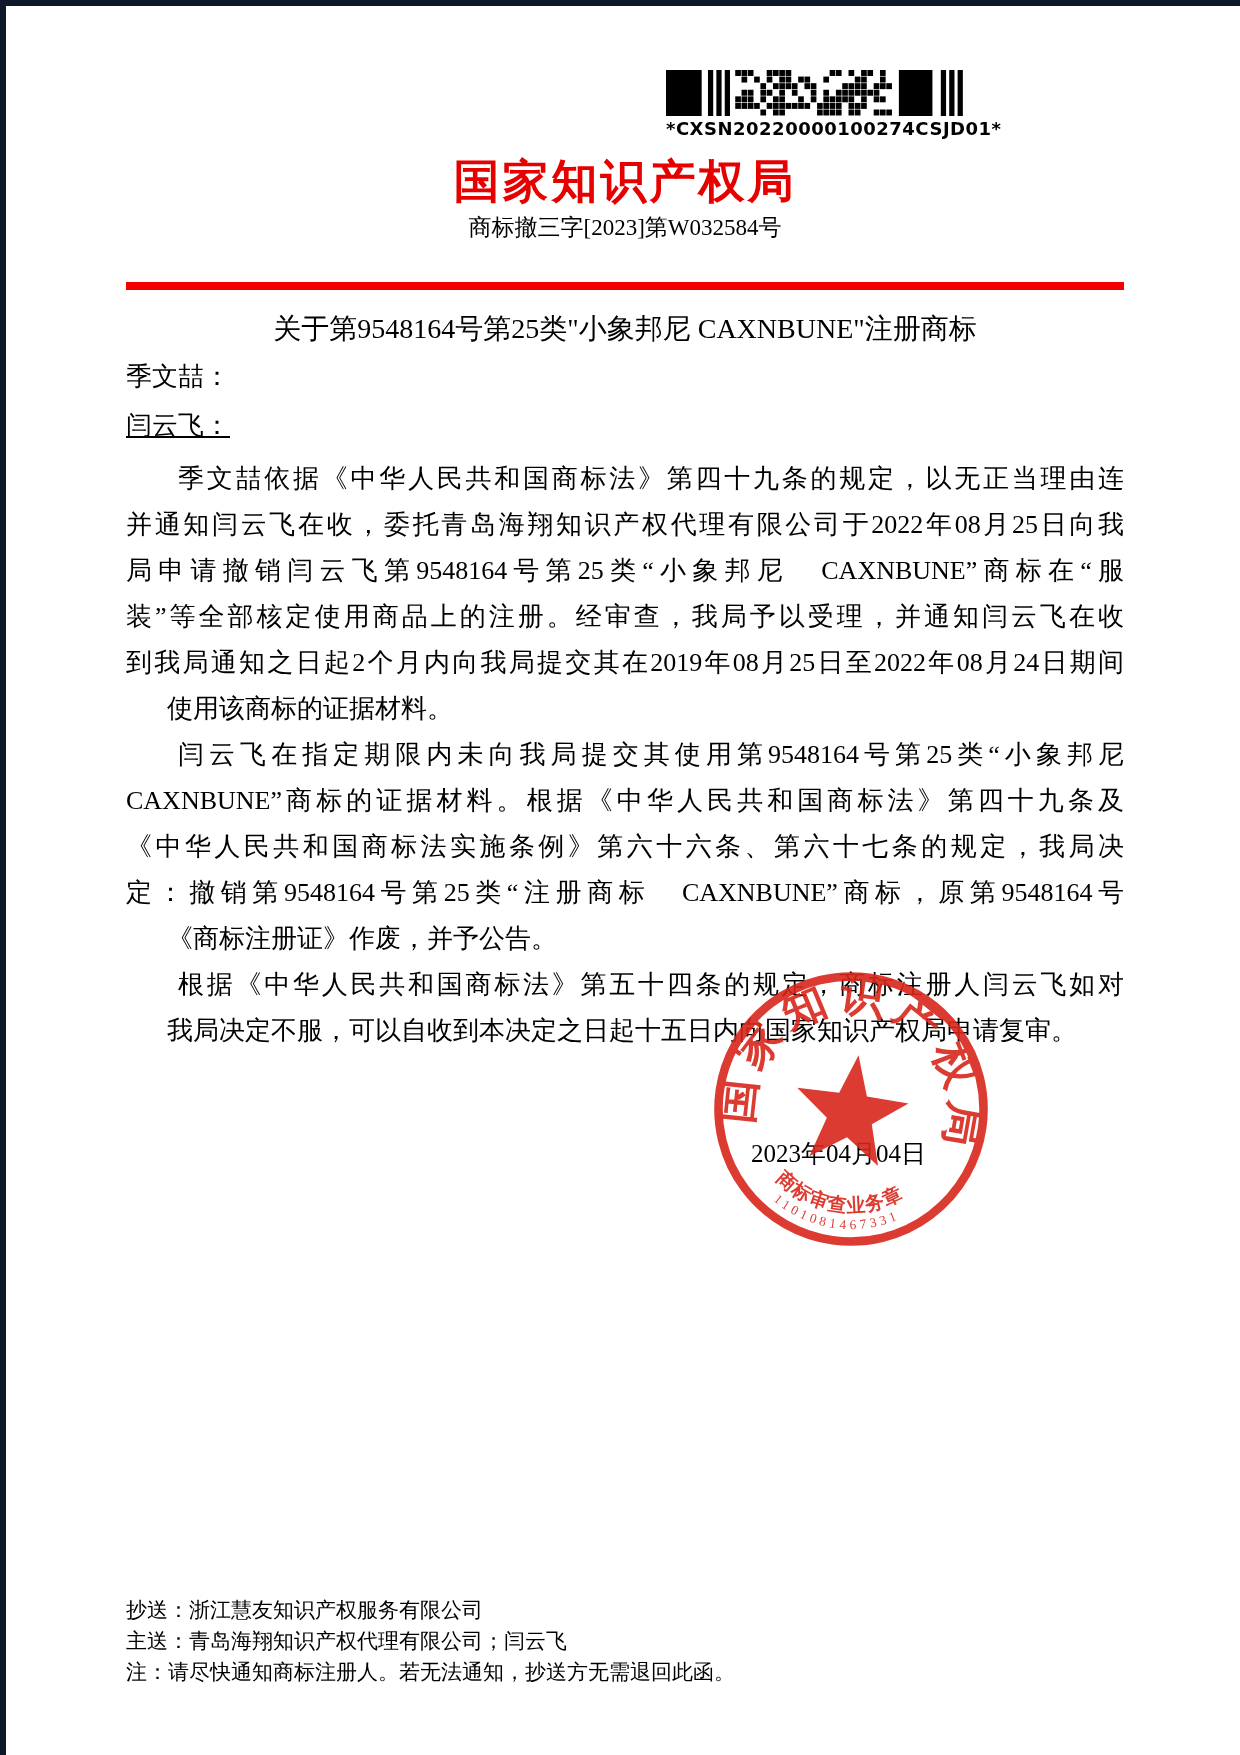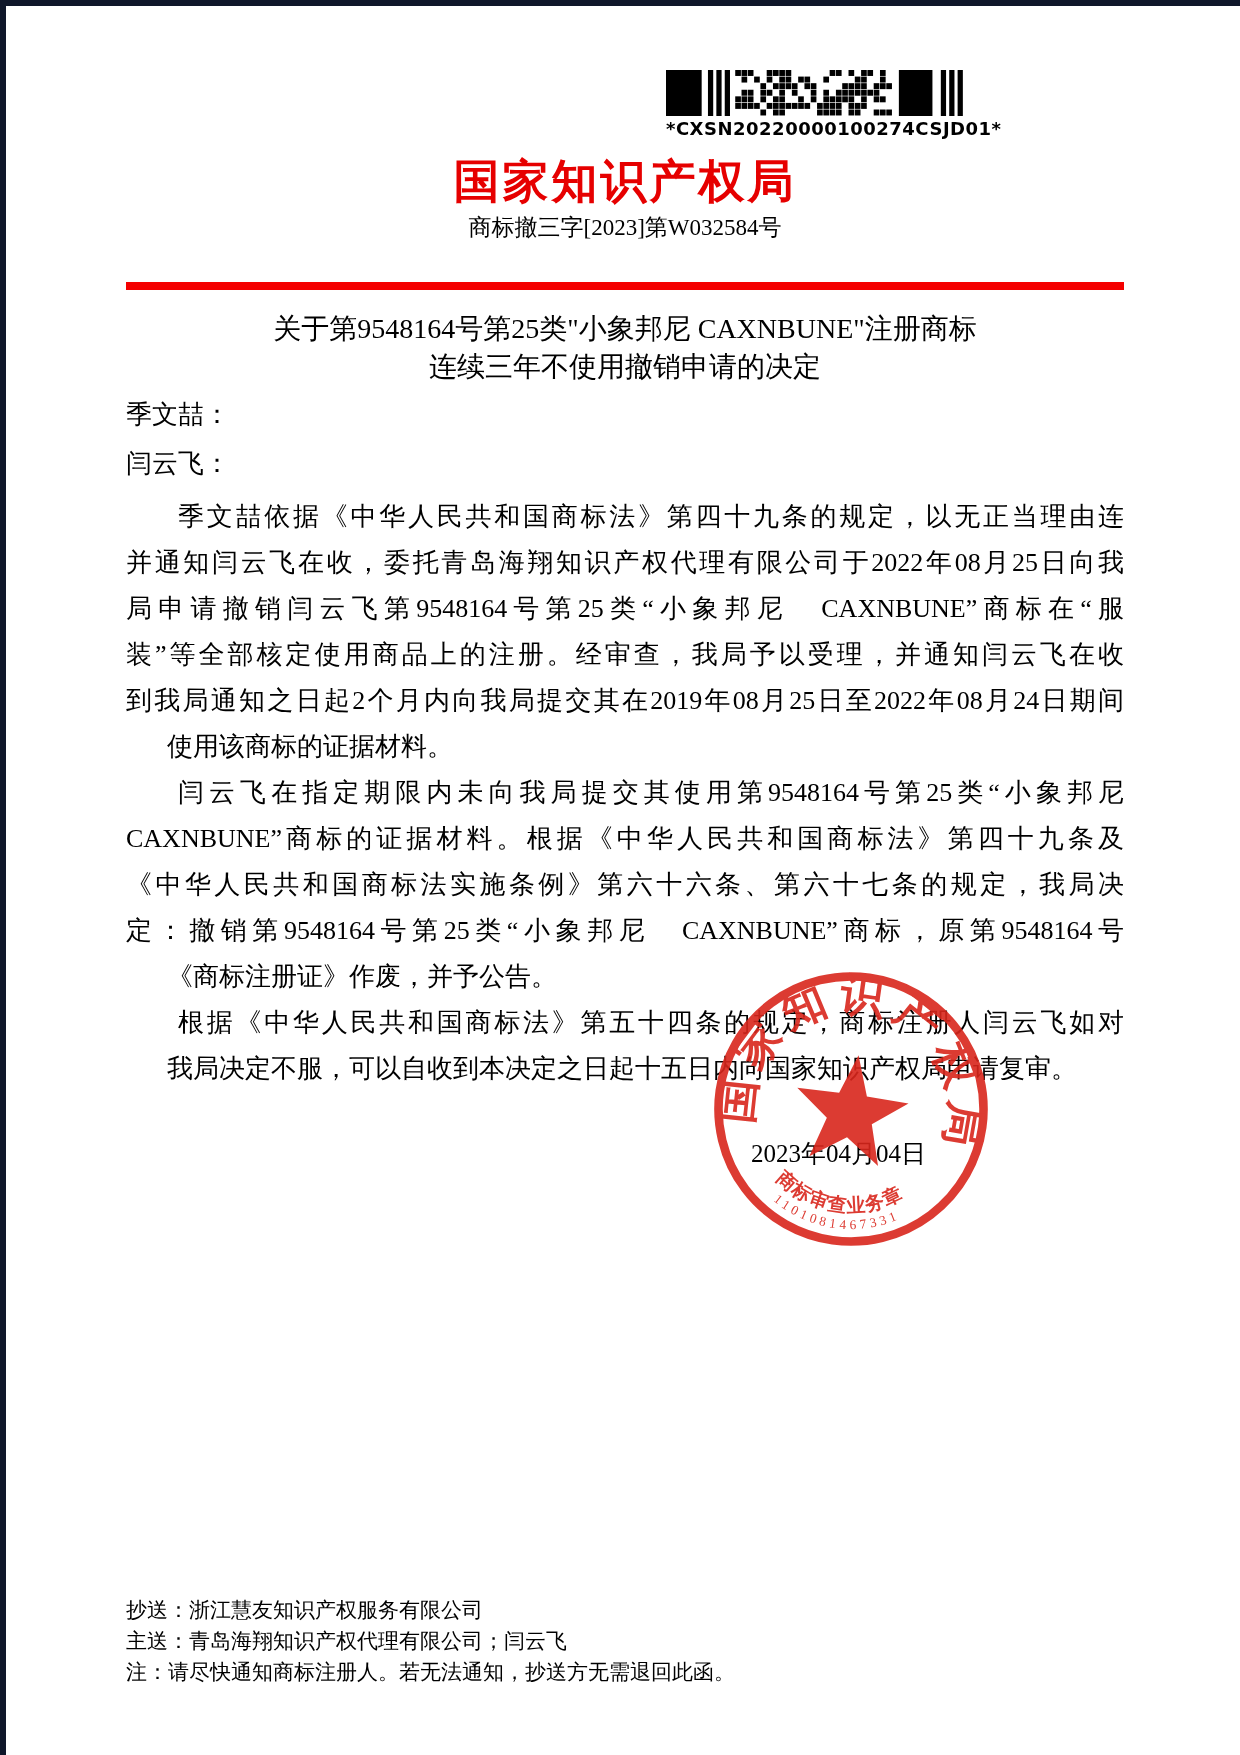--- a/index.html
+++ b/index.html
@@ -26,21 +26,21 @@
     font-size:46px;font-weight:bold;letter-spacing:3px;
     color:#e60000;line-height:56px;
   }
   .doc-number{text-align:center;font-size:23px;margin-top:4px;line-height:28px;}
   .red-rule{height:8px;background:#f40000;margin-top:40px;}
   .doc-title{font-size:28px;line-height:38px;text-align:center;}
   .doc-title.first{margin-top:20px;}
   
   .addressee{font-size:26px;line-height:34px;}
   .addressee.first{margin-top:12px;}
-  .addressee.second{margin-top:15px;}
+  .addressee.second{margin-top:15px;text-decoration:underline;}
   
   .body-text{margin-top:13px;font-size:26px;}
   .para-line{
     line-height:46px;
     text-align:justify;
     text-align-last:justify;
   }
   .para-line.last{text-align-last:left;margin-left:41px;}
   .para-line.indent{text-indent:52px;}
   
@@ -166,34 +166,33 @@
         <rect x="210" y="37.8" width="5.4" height="5.7"></rect>
       </svg>
     <div class="barcode-text">*CXSN20220000100274CSJD01*</div>
   </div>
 
   <div class="content">
     <div class="agency-title">国家知识产权局</div>
     <div class="doc-number">商标撤三字[2023]第W032584号</div>
     <div class="red-rule"></div>
     <div class="doc-title first">关于第9548164号第25类"小象邦尼 CAXNBUNE"注册商标</div>
-    <div class="doc-title">连续三年不使用撤销申请的决定</div>
     <div class="addressee first">季文喆：</div>
     <div class="addressee second">闫云飞：</div>
     <div class="body-text" id="body-paragraphs">
         <div class="para-line indent">季文喆依据《中华人民共和国商标法》第四十九条的规定，以无正当理由连</div>
         <div class="para-line">并通知闫云飞在收，委托青岛海翔知识产权代理有限公司于2022年08月25日向我</div>
         <div class="para-line">局申请撤销闫云飞第9548164号第25类“小象邦尼　CAXNBUNE”商标在“服</div>
         <div class="para-line">装”等全部核定使用商品上的注册。经审查，我局予以受理，并通知闫云飞在收</div>
         <div class="para-line">到我局通知之日起2个月内向我局提交其在2019年08月25日至2022年08月24日期间</div>
         <div class="para-line last">使用该商标的证据材料。</div>
         <div class="para-line indent">闫云飞在指定期限内未向我局提交其使用第9548164号第25类“小象邦尼</div>
         <div class="para-line">CAXNBUNE”商标的证据材料。根据《中华人民共和国商标法》第四十九条及</div>
         <div class="para-line">《中华人民共和国商标法实施条例》第六十六条、第六十七条的规定，我局决</div>
-        <div class="para-line">定：撤销第9548164号第25类“小象邦尼　CAXNBUNE”商标，原第9548164号</div>
+        <div class="para-line">定：撤销第9548164号第25类“注册商标　CAXNBUNE”商标，原第9548164号</div>
         <div class="para-line last">《商标注册证》作废，并予公告。</div>
         <div class="para-line indent">根据《中华人民共和国商标法》第五十四条的规定，商标注册人闫云飞如对</div>
         <div class="para-line last">我局决定不服，可以自收到本决定之日起十五日内向国家知识产权局申请复审。</div>
       </div>
   </div>
 
   <div class="doc-date">2023年04月04日</div>
 
   <svg class="seal" viewBox="0 0 300 300">
     <g transform="rotate(8 150 150)" fill="#d9261c">

